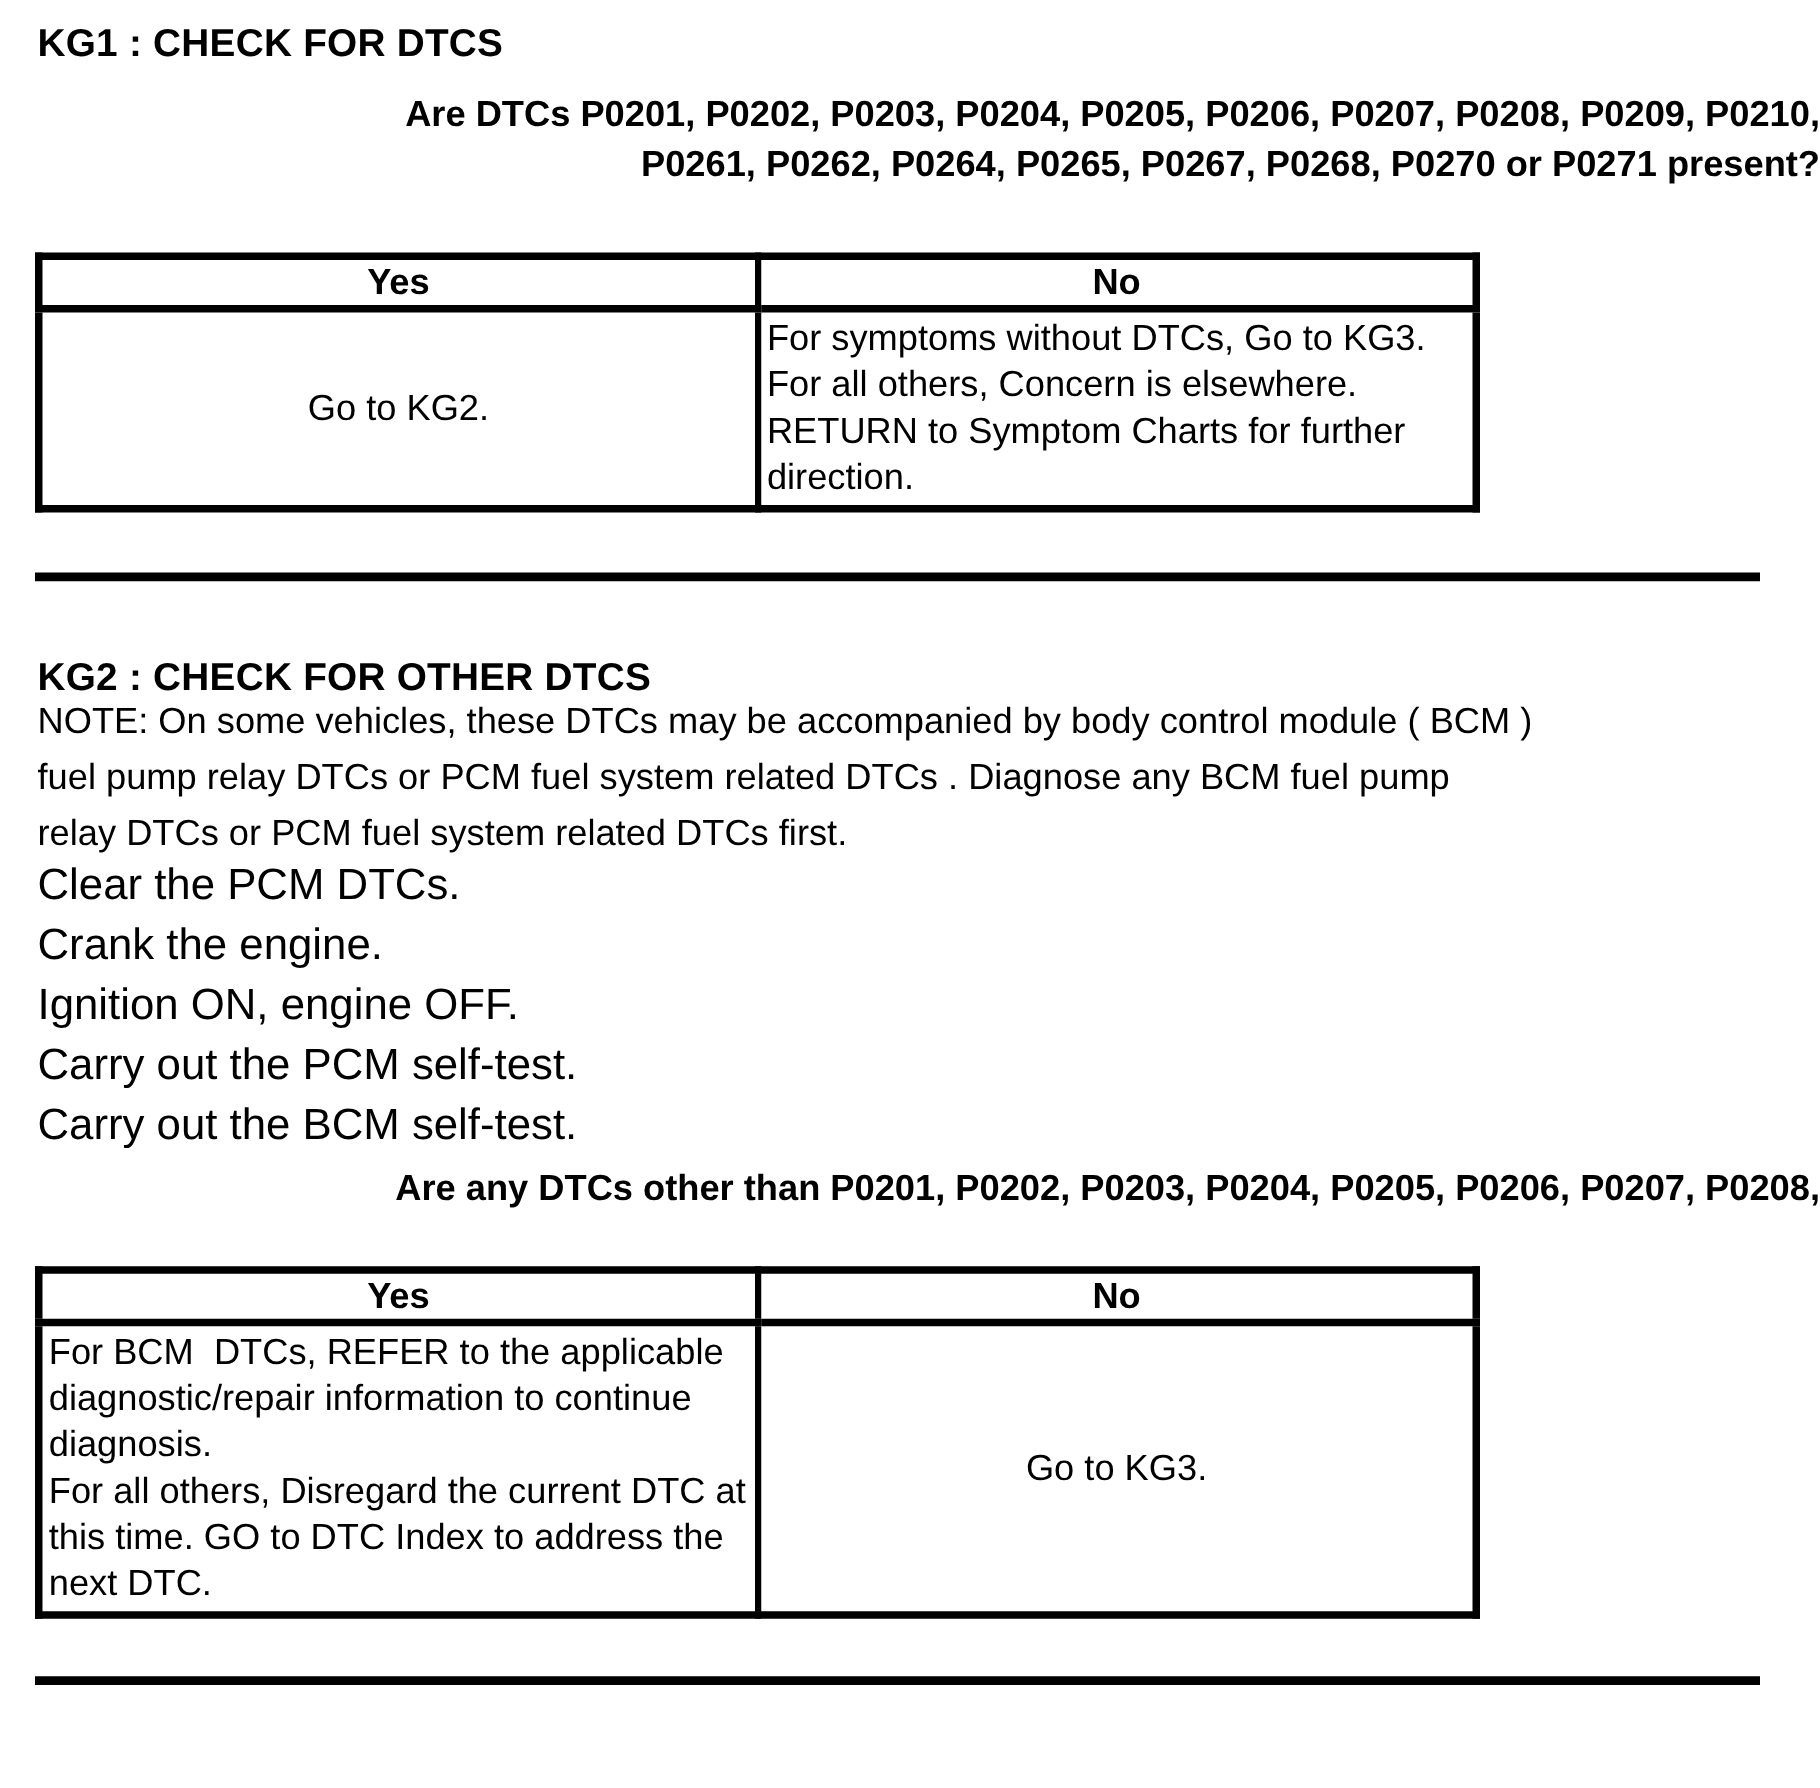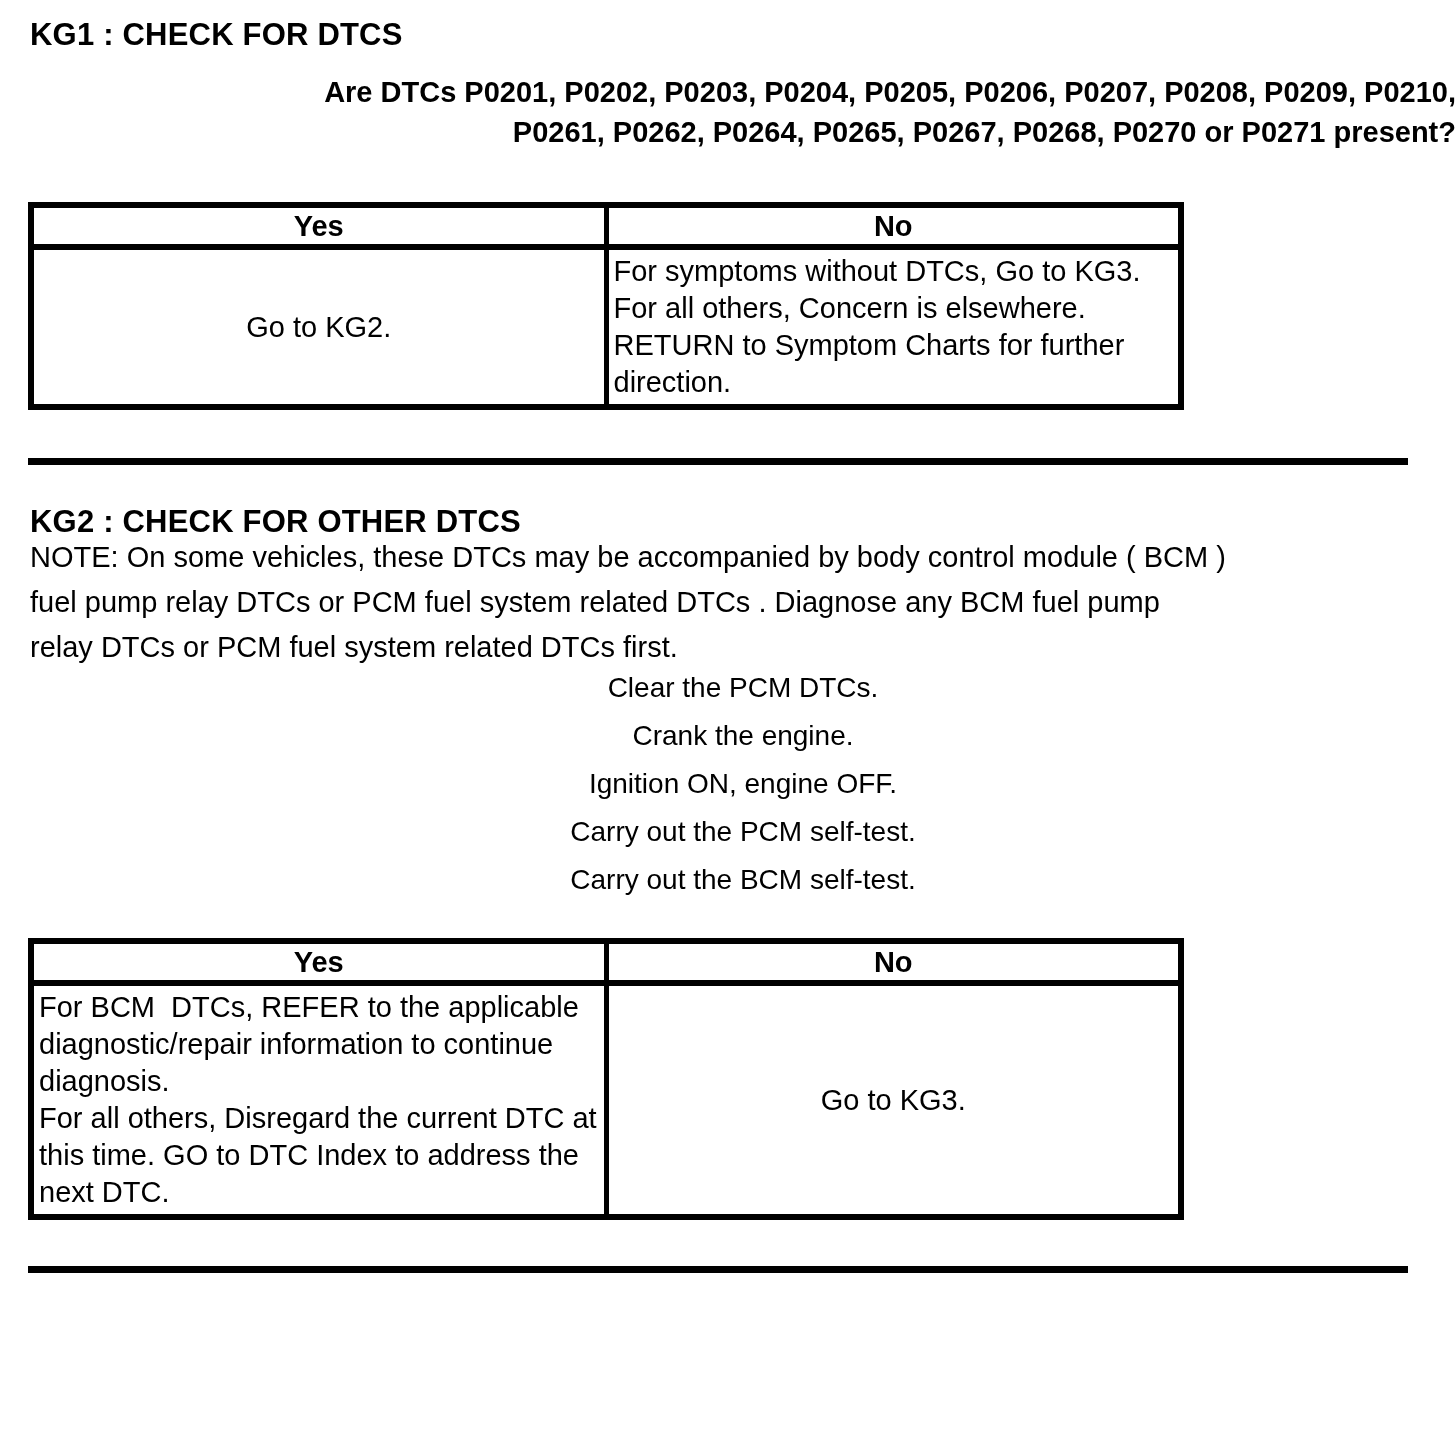--- a/index.html
+++ b/index.html
@@ -73,32 +73,31 @@
   .table-kg2 { margin-top: 42px; }
   .table-kg2 td { height: 224px; }
   .rule {
     border: none;
     border-top: 7px solid #000000;
     width: 1380px;
     margin-left: -2px;
   }
   .rule-1 { margin-top: 48px; }
   .rule-2 { margin-top: 46px; }
-  .heading-kg2 { margin-top: 44px; }
+  .heading-kg2 { margin-top: 64px; }
   .note {
     font-size: 29px;
   }
   .note-line {
     line-height: 45px;
     white-space: pre;
   }
   .steps {
     margin-top: 1px;
-    font-size: 28px;
-    text-align: center;
+    font-size: 35px;
   }
   .step-line {
     line-height: 33px;
     margin-bottom: 15px;
     white-space: pre;
   }
   .question-kg2 { margin-top: 0; }
 </style>
 </head>
 <body>
@@ -147,20 +146,21 @@
 
     <div class="steps">
       <div class="step-line">Clear the PCM DTCs.</div>
       <div class="step-line">Crank the engine.</div>
       <div class="step-line">Ignition ON, engine OFF.</div>
       <div class="step-line">Carry out the PCM self-test.</div>
       <div class="step-line">Carry out the BCM self-test.</div>
     </div>
 
     <div class="question question-kg2">
+      <div class="q-line">Are any DTCs other than P0201, P0202, P0203, P0204, P0205, P0206, P0207, P0208,</div>
     </div>
 
     <table class="decision table-kg2">
       <tbody>
           <tr>
         <th>Yes</th>
         <th>No</th>
       </tr>
       <tr>
         <td class="cell-left">

